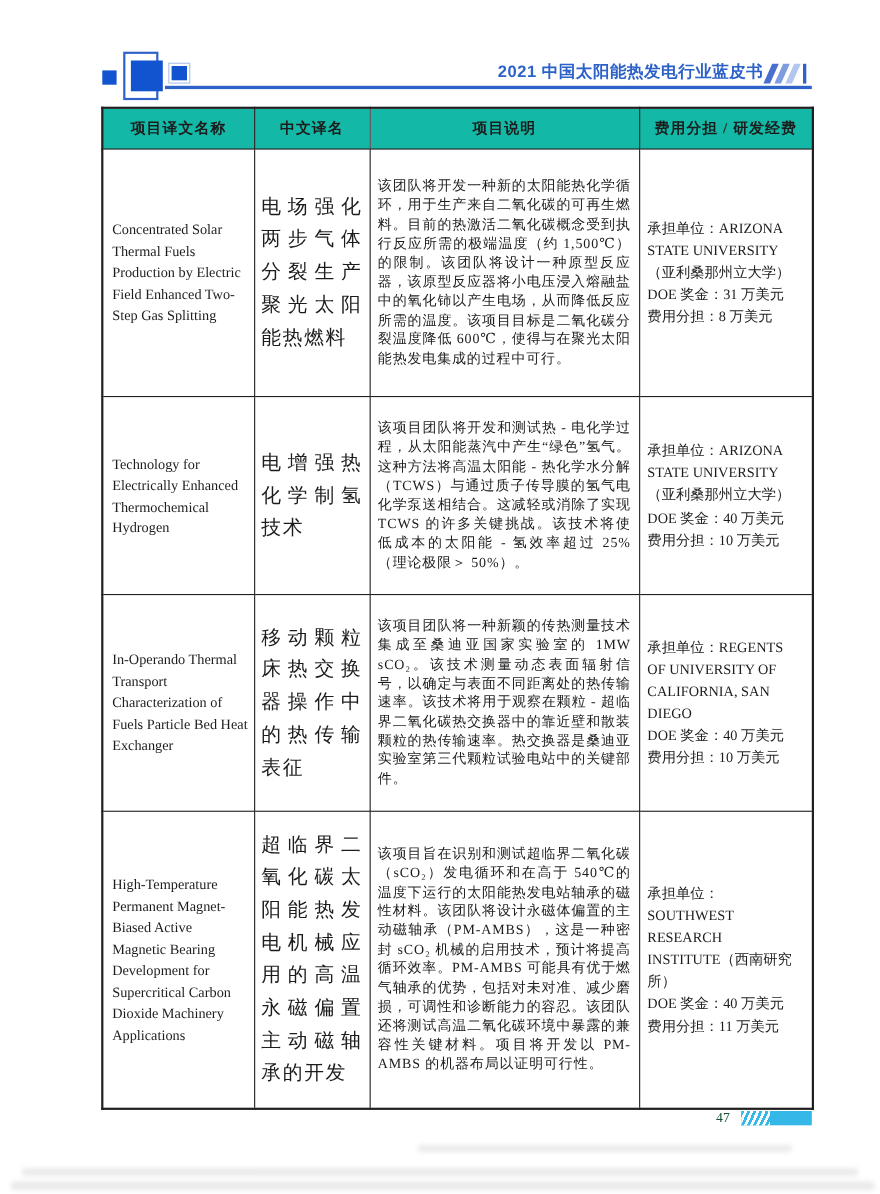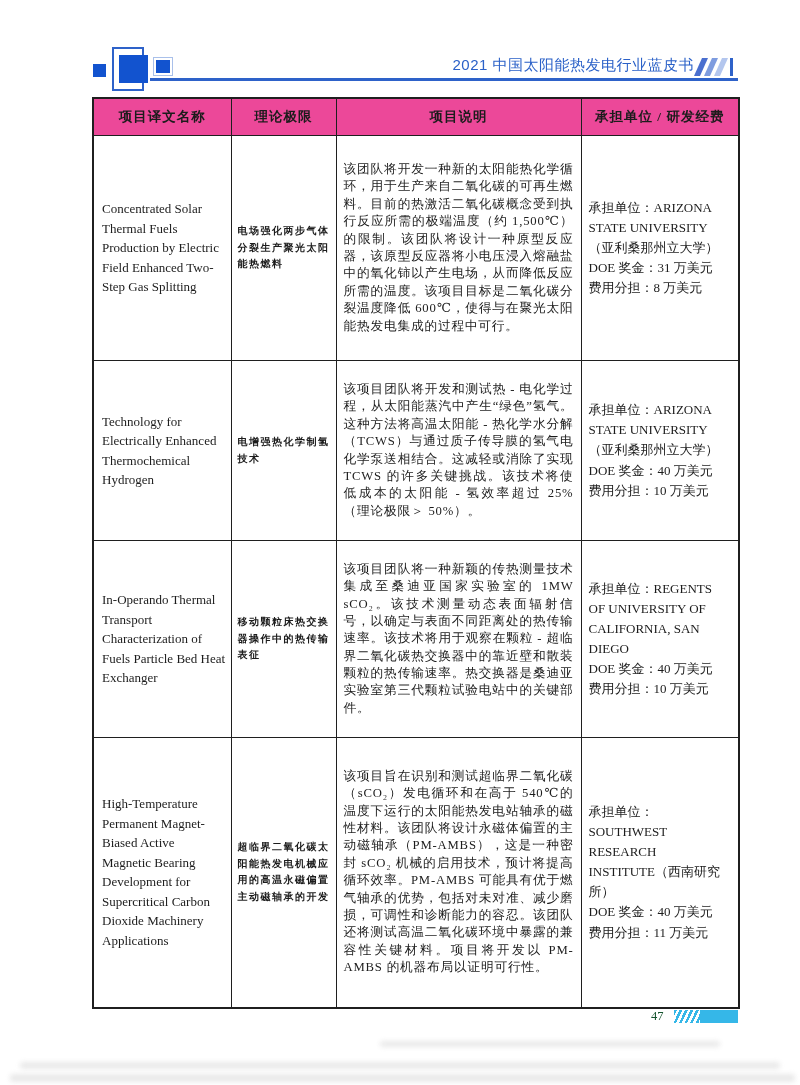--- a/index.html
+++ b/index.html
@@ -11,45 +11,45 @@
   
   .page-header{position:absolute;top:0;left:0;width:800px;height:92px;}
   .logo{position:absolute;top:45px;left:92px;width:80px;height:40px;}
   .logo .sq1{position:absolute;left:1px;top:19px;width:13px;height:13px;background:#1253cf;}
   .logo .sq2{position:absolute;left:20px;top:2px;width:28px;height:40px;background:#ffffff;border:2px solid #2e62c9;}
   .logo .sq3{position:absolute;left:27px;top:10px;width:29px;height:28px;background:#1253cf;}
   .logo .sq4{position:absolute;left:64px;top:15px;width:14px;height:13px;background:#1253cf;box-shadow:0 0 0 2px #ffffff,0 0 0 3px #a9c0ea;}
   .header-title{
     position:absolute;top:56px;right:106px;
     font-family:"Liberation Sans","DejaVu Sans",sans-serif;
-    font-weight:normal;font-size:15px;color:#2b61c8;letter-spacing:0.5px;
+    font-weight:bold;font-size:15px;color:#2b61c8;letter-spacing:0.5px;
   }
   .header-slashes{position:absolute;top:58px;right:62px;width:42px;height:20px;}
   .header-slashes .sl{position:absolute;top:0;width:6px;height:18px;transform:skewX(-24deg);}
   .header-slashes .sl.a{left:2px;background:#4a6fcf;}
   .header-slashes .sl.b{left:12px;background:#7e9cdf;}
   .header-slashes .sl.c{left:22px;background:#b3c6ee;}
   .header-slashes .bar{position:absolute;top:0;left:34px;width:3px;height:18px;background:#2e62c9;}
   .header-rule{position:absolute;top:78px;left:150px;width:588px;height:3px;background:#2e62c9;}
 
   
   .content{position:absolute;top:97px;left:92px;}
   table.projects{
     border-collapse:collapse;table-layout:fixed;width:646px;
     border:2px solid #1f1f1f;
   }
   table.projects th,table.projects td{
     border:1px solid #1f1f1f;vertical-align:middle;overflow:hidden;
   }
   table.projects th{
-    background:#ec4899;
+    background:#14b8a6;
     font-size:13.5px;font-weight:bold;height:34px;letter-spacing:1px;margin-left:47px;
   }
   td.cell-name-en{font-size:13px;line-height:1.5;padding:4px 4px 4px 8px;text-align:left;}
-  td.cell-name-cn{font-size:10px;line-height:1.65;padding:4px 6px;text-align:justify;letter-spacing:1.5px;font-weight:bold;}
+  td.cell-name-cn{font-size:18px;line-height:1.65;padding:4px 6px;text-align:justify;letter-spacing:1.5px;}
   td.cell-desc{font-size:12.7px;line-height:1.37;padding:18px 7px;text-align:justify;letter-spacing:0.8px;}
   td.cell-fund{font-size:13px;line-height:1.55;padding:4px 15px 4px 7px;white-space:pre-line;text-align:left;margin-top:24px;}
 
   
   .page-number{
     position:absolute;top:1009px;left:651px;
     font-size:12.5px;color:#14532d;font-family:"Liberation Serif",serif;
   }
   .footer-bar{
     position:absolute;top:1010px;left:674px;width:64px;height:13px;background:#35b7e8;
@@ -87,23 +87,23 @@
   <table class="projects">
     <colgroup>
       <col style="width:138px">
         <col style="width:105px">
         <col style="width:245px">
         <col style="width:158px">
     </colgroup>
     <thead>
       <tr>
         <th>项目译文名称</th>
-        <th>理论极限</th>
+        <th>中文译名</th>
         <th>项目说明</th>
-        <th>承担单位 / 研发经费</th>
+        <th>费用分担 / 研发经费</th>
       </tr>
     </thead>
     <tbody>
       <tr style="height:225px">
         <td class="cell-name-en">Concentrated Solar Thermal Fuels Production by Electric Field Enhanced Two-Step Gas Splitting</td>
         <td class="cell-name-cn">电场强化两步气体分裂生产聚光太阳能热燃料</td>
         <td class="cell-desc">该团队将开发一种新的太阳能热化学循环，用于生产来自二氧化碳的可再生燃料。目前的热激活二氧化碳概念受到执行反应所需的极端温度（约 1,500℃）的限制。该团队将设计一种原型反应器，该原型反应器将小电压浸入熔融盐中的氧化铈以产生电场，从而降低反应所需的温度。该项目目标是二氧化碳分裂温度降低 600℃，使得与在聚光太阳能热发电集成的过程中可行。</td>
         <td class="cell-fund">承担单位：ARIZONA STATE UNIVERSITY（亚利桑那州立大学）
 DOE 奖金：31 万美元
 费用分担：8 万美元</td>

